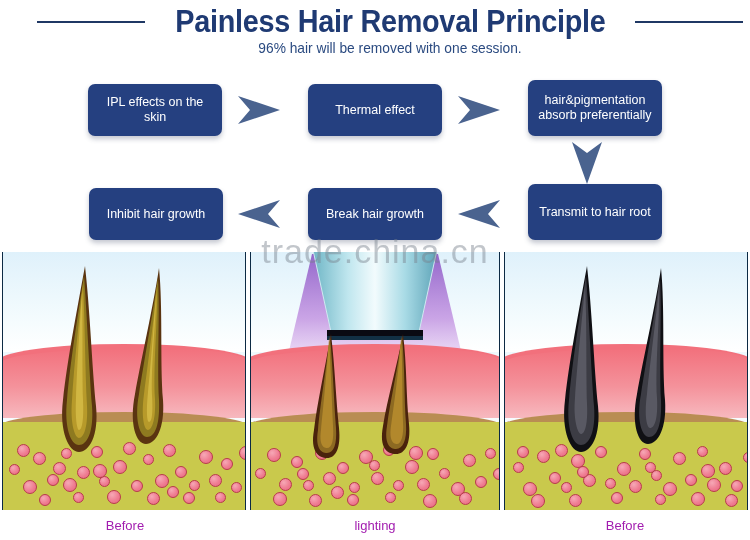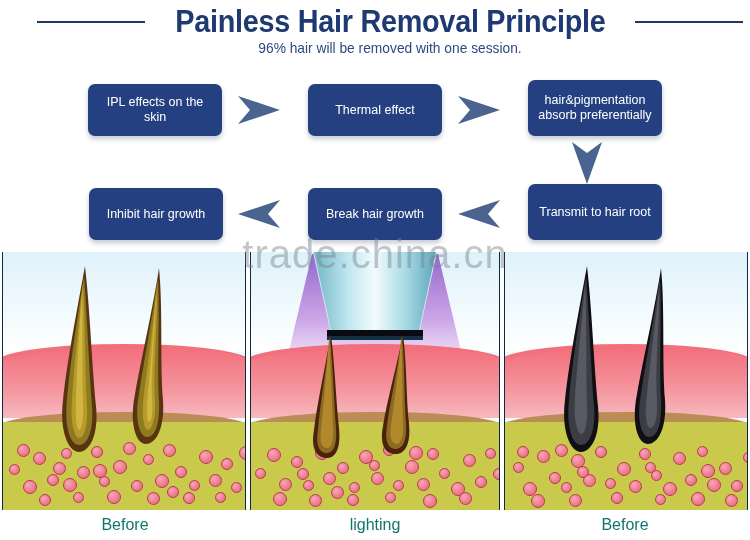--- a/index.html
+++ b/index.html
@@ -174,31 +174,31 @@
   .captions {
     position: absolute;
     top: 510px; left: 0;
     width: 750px; height: 30px;
     display: flex;
     background: #ffffff;
   }
   .cap-cell {
     width: 250px;
     display: flex; align-items: center; justify-content: center;
-    font-size: 16px;
-    color: #0f766e;
+    font-size: 13px;
+    color: #a21caf;
   }
 
   
   .watermark {
     position: absolute;
     top: 232px; left: 0;
     width: 750px;
     text-align: center;
-    font-size: 40px;
+    font-size: 34px;
     color: rgba(120,128,140,0.45);
     letter-spacing: 1px;
     pointer-events: none;
     z-index: 40;
     font-family: "Liberation Sans", sans-serif;
   }
 </style>
 </head>
 <body>
 

